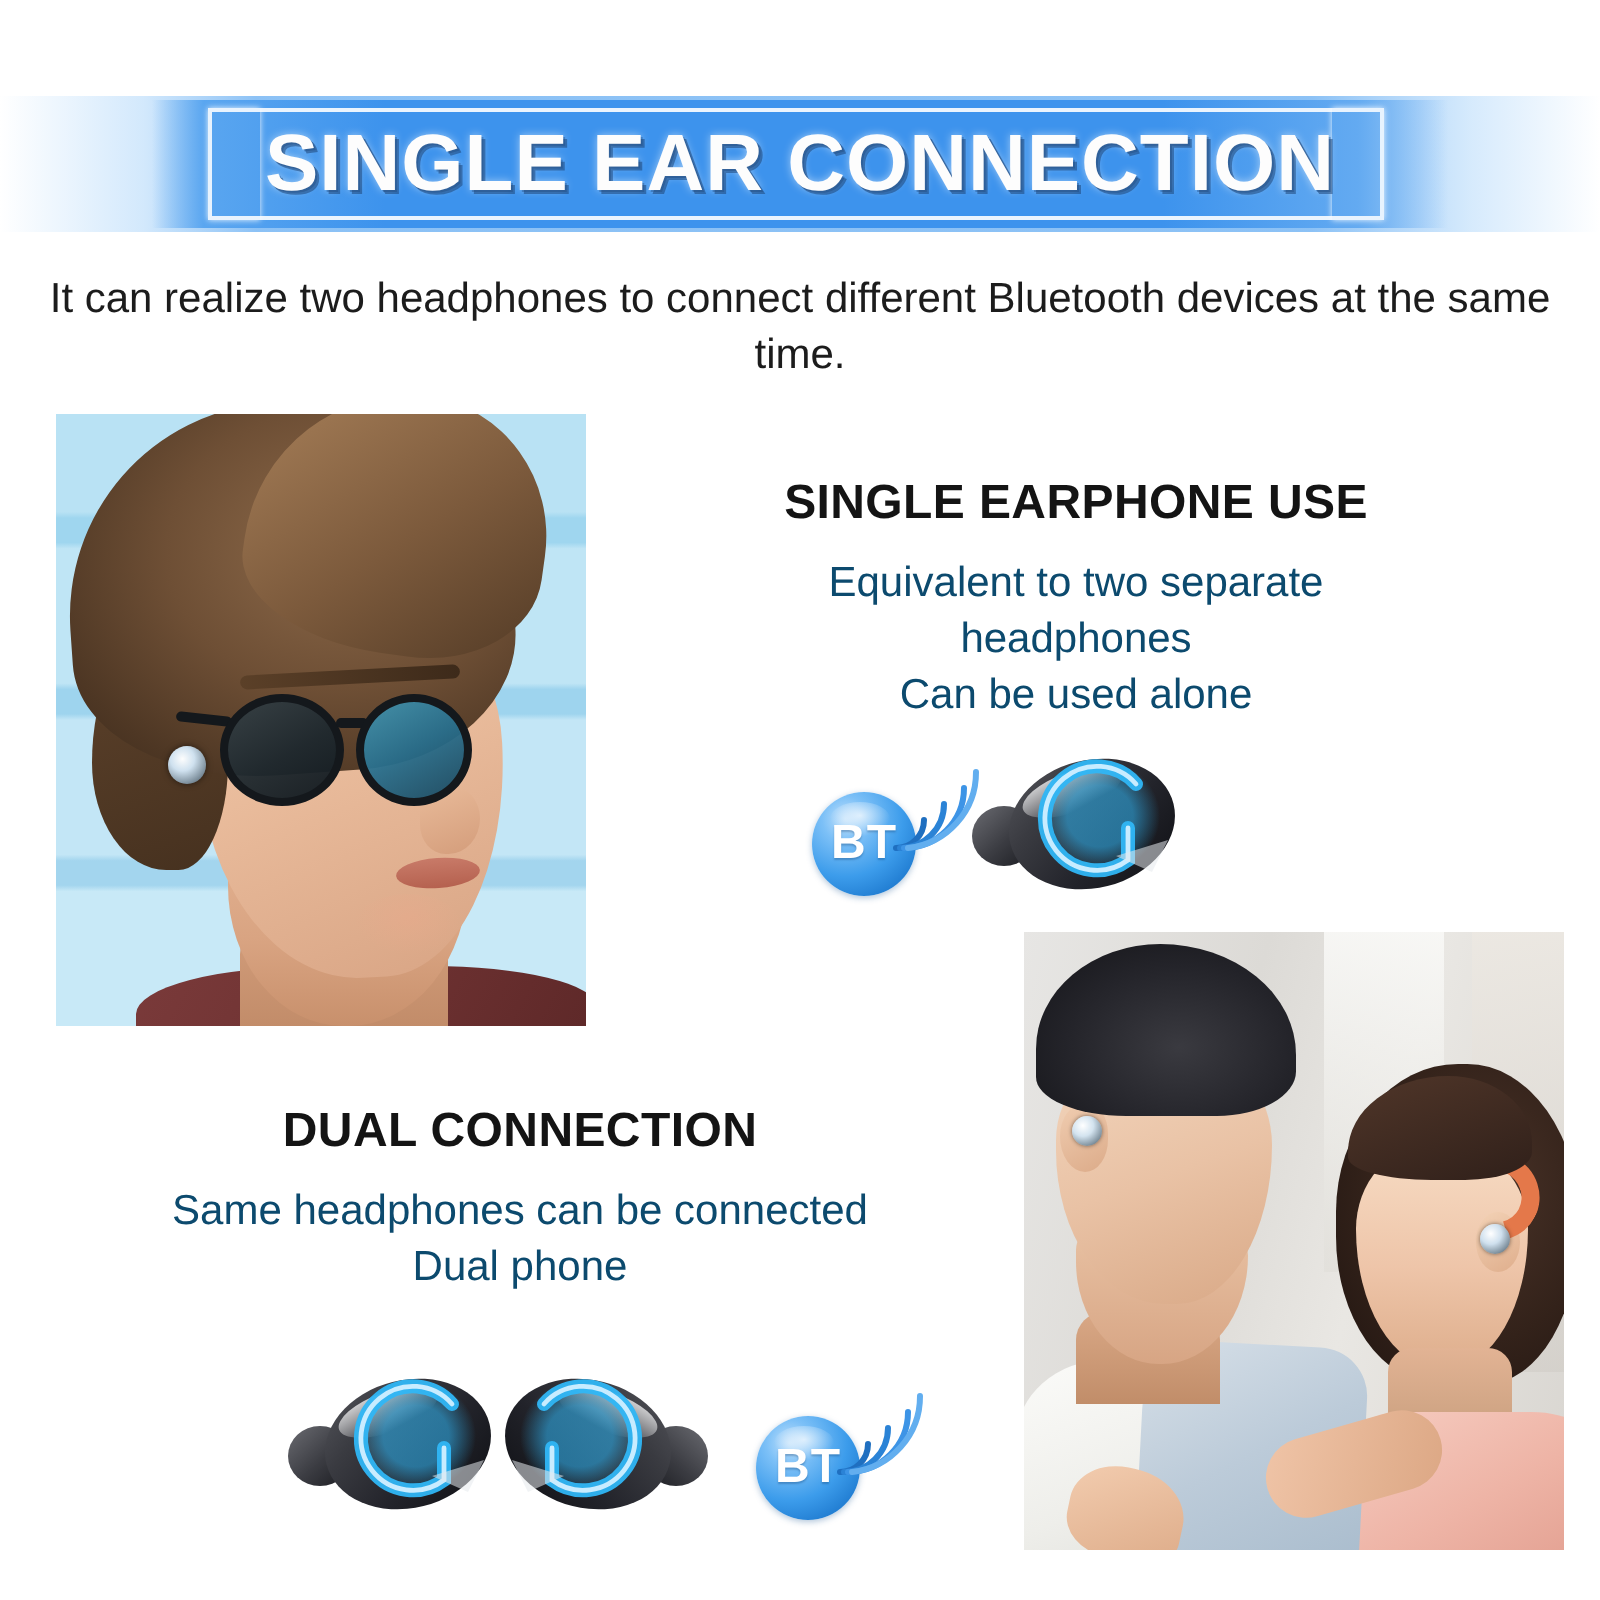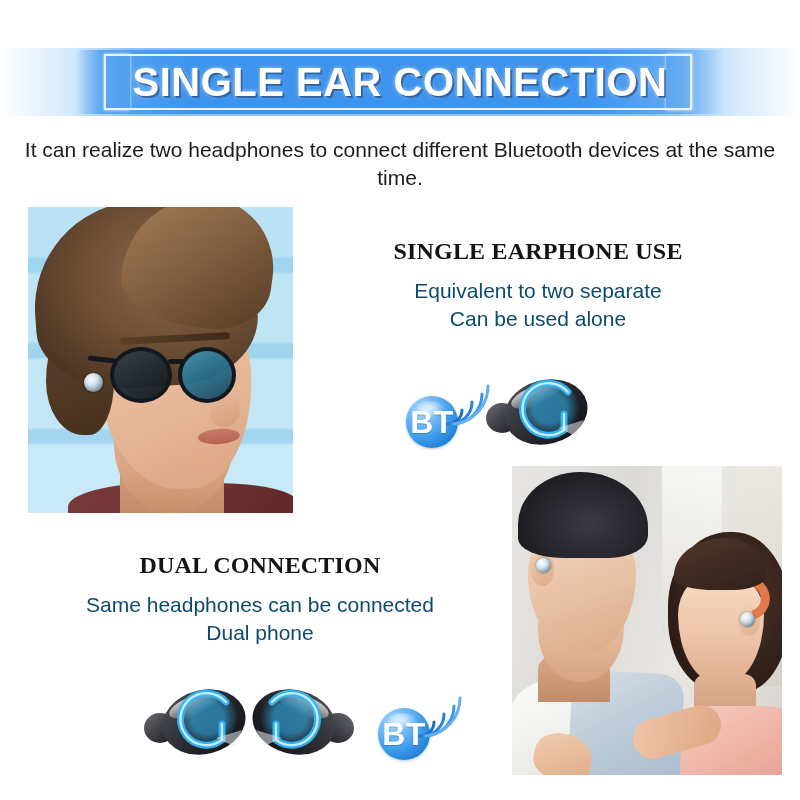--- a/index.html
+++ b/index.html
@@ -356,21 +356,20 @@
     left: 34px; top: 552px;
     width: 452px;
     text-align: center;
   }
   .tb-head {
     font-size: 24px;
     font-weight: bold;
     color: #141414;
     letter-spacing: 0.2px;
     margin-bottom: 12px;
-    font-family: Liberation Serif, serif;
   }
   .tb-line {
     font-size: 21px;
     line-height: 28px;
     color: #0c4a6e;
   }
 
   
   .bt-group { position: absolute; }
   .bt-group.g1 { left: 406px; top: 374px; }
@@ -387,21 +386,21 @@
     box-shadow: 0 1px 3px rgba(30,90,150,0.35);
   }
   .bt-ball-gloss {
     position: absolute; left: 9px; top: 5px;
     width: 30px; height: 17px;
     border-radius: 50%;
     background: radial-gradient(ellipse at 50% 40%, rgba(255,255,255,0.7), rgba(255,255,255,0) 72%);
   }
   .bt-label {
     position: relative;
-    font-size: 32px;
+    font-size: 24px;
     font-weight: bold;
     color: #ffffff;
     letter-spacing: 0.5px;
     line-height: 1;
     text-shadow: 0 1px 1px rgba(20,70,120,0.35);
   }
   .bt-waves {
     position: absolute;
     left: 36px; top: 0;
     width: 50px; height: 56px;
@@ -470,20 +469,21 @@
   <div class="p2-m-jaw"></div>
   <div class="p2-m-face"></div>
   <div class="p2-m-ear"></div>
   <div class="p2-m-hair"></div>
   <div class="p2-m-bud"></div>
 </div>
 
 <div class="tb-single">
   <div class="tb-head">SINGLE EARPHONE USE</div>
   <div class="tb-line">Equivalent to two separate</div>
+  <div class="tb-line">headphones</div>
   <div class="tb-line">Can be used alone</div>
 </div>
 
 <div class="tb-dual">
   <div class="tb-head">DUAL CONNECTION</div>
   <div class="tb-line">Same headphones can be connected</div>
   <div class="tb-line">Dual phone</div>
 </div>
 
 <div class="bt-group g1">

